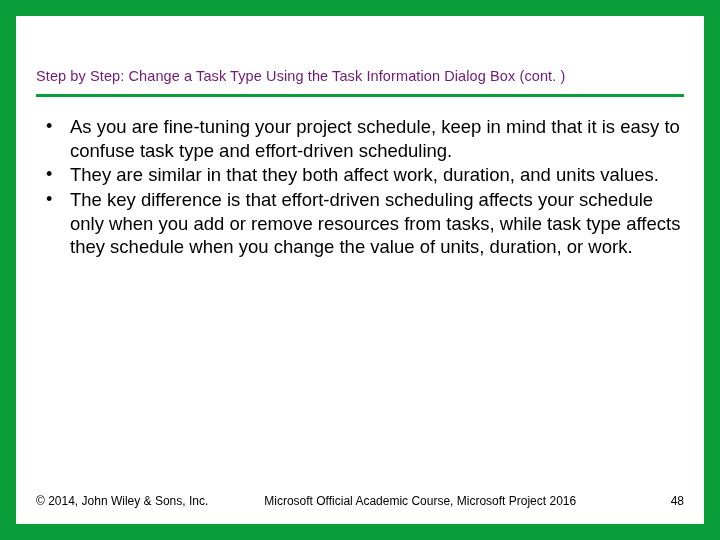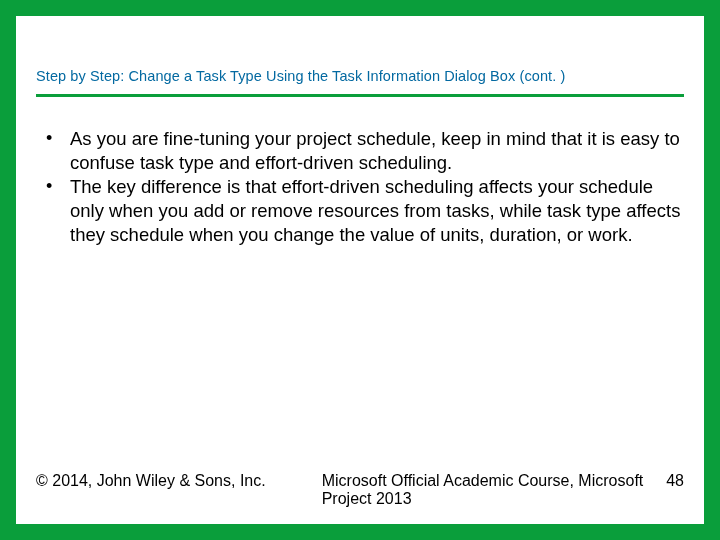--- a/index.html
+++ b/index.html
@@ -15,34 +15,33 @@
     width: 688px;
     height: 508px;
     background: #ffffff;
     position: relative;
     padding: 0;
   }
   .header-region {
     padding: 52px 20px 0 20px;
   }
   .slide-title {
-    color: #0369a1;
+    color: #701a75;
     font-size: 14.5px;
     font-weight: 400;
     letter-spacing: 0.1px;
     padding-bottom: 8px;
   }
   .title-underline {
     height: 3px;
     background: #0a9e3b;
     margin-top: 2px;
   }
   .content-region {
     padding: 18px 20px 0 26px;
-    margin-top: 12px;
   }
   ul.bullets {
     list-style: none;
   }
   ul.bullets li {
     position: relative;
     padding-left: 28px;
     font-size: 18.5px;
     line-height: 1.28;
     color: #000;
@@ -57,21 +56,21 @@
     color: #000;
   }
   .footer-region {
     position: absolute;
     bottom: 16px;
     left: 0;
     width: 100%;
     padding: 0 20px;
     display: flex;
     align-items: baseline;
-    font-size: 16px;
+    font-size: 12px;
     color: #000;
   }
   .footer-left {
     flex: 0 0 auto;
   }
   .footer-center {
     flex: 1 1 auto;
     padding-left: 56px;
   }
   .footer-right {
@@ -85,23 +84,24 @@
 <div class="slide">
 
   <div class="header-region">
     <div class="slide-title">Step by Step: Change a Task Type Using the Task Information Dialog Box (cont. )</div>
     <div class="title-underline"></div>
   </div>
 
   <div class="content-region">
     <ul class="bullets">
       <li>As you are fine-tuning your project schedule, keep in mind that it is easy to confuse task type and effort-driven scheduling.</li>
+      <li>They are similar in that they both affect work, duration, and units values.</li>
       <li>The key difference is that effort-driven scheduling affects your schedule only when you add or remove resources from tasks, while task type affects they schedule when you change the value of units, duration, or work.</li>
     </ul>
   </div>
 
   <div class="footer-region">
     <span class="footer-left">© 2014, John Wiley &amp; Sons, Inc.</span>
-    <span class="footer-center">Microsoft Official Academic Course, Microsoft Project 2013</span>
+    <span class="footer-center">Microsoft Official Academic Course, Microsoft Project 2016</span>
     <span class="footer-right">48</span>
   </div>
 
 </div>
 
 </body></html>

